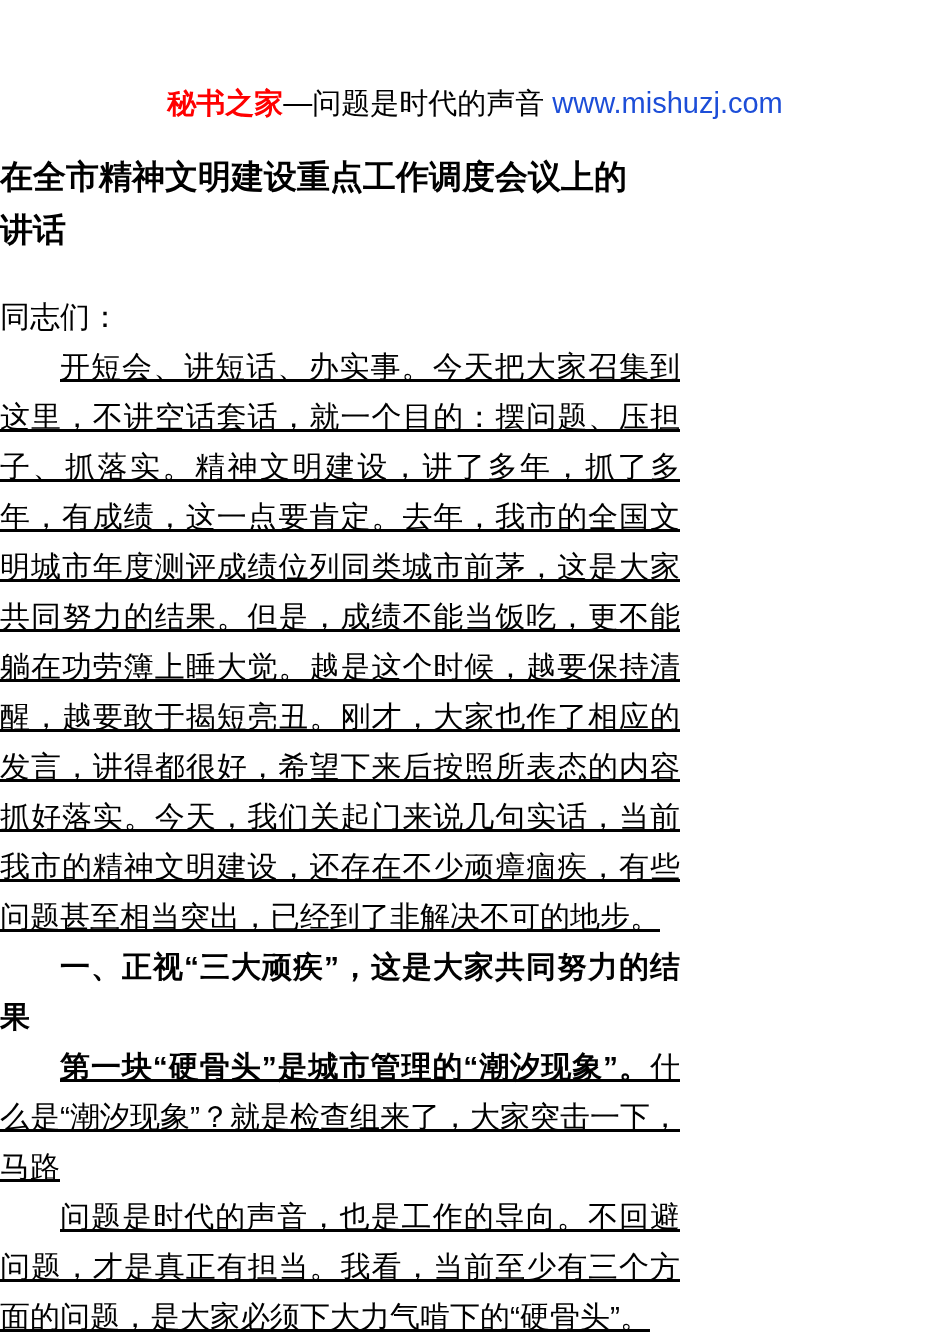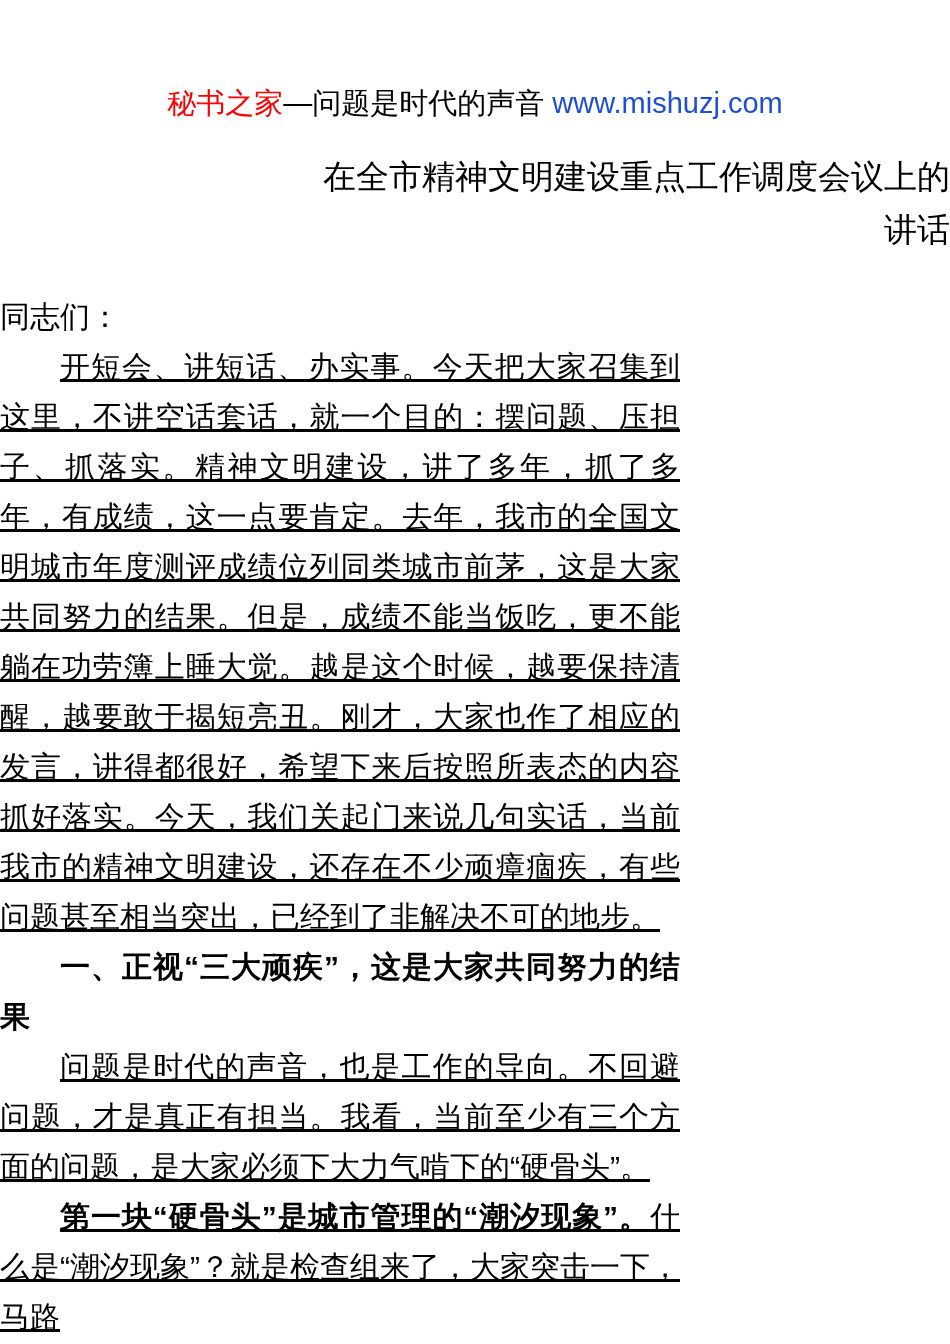--- a/index.html
+++ b/index.html
@@ -17,31 +17,31 @@
     color: #000000;
   }
   .header-banner {
     padding-top: 86px;
     text-align: center;
     font-size: 29px;
     line-height: 34px;
     white-space: nowrap;
   }
   .brand-text {
-    font-weight: normal;
+    font-weight: bold;
   }
   .site-url {
     font-weight: normal;
     text-decoration: none;
   }
   .doc-title {
     margin: 30px auto 0 auto;
-    text-align: right;
+    text-align: left;
     font-size: 33px;
-    font-weight: normal;
+    font-weight: bold;
     line-height: 53px;
   }
   .content {
     width: 680px;
     margin-top: 36px;
     font-size: 30px;
     line-height: 50px;
     text-align: justify;
   }
   .content p {
@@ -74,19 +74,19 @@
 
   <h1 class="doc-title">
     <span>在全市精神文明建设重点工作调度会议上的</span><br>
     <span>讲话</span>
   </h1>
 
   <div class="content">
     <p class="salutation">同志们：</p>
     <p class="para">开短会、讲短话、办实事。今天把大家召集到这里，不讲空话套话，就一个目的：摆问题、压担子、抓落实。精神文明建设，讲了多年，抓了多年，有成绩，这一点要肯定。去年，我市的全国文明城市年度测评成绩位列同类城市前茅，这是大家共同努力的结果。但是，成绩不能当饭吃，更不能躺在功劳簿上睡大觉。越是这个时候，越要保持清醒，越要敢于揭短亮丑。刚才，大家也作了相应的发言，讲得都很好，希望下来后按照所表态的内容抓好落实。今天，我们关起门来说几句实话，当前我市的精神文明建设，还存在不少顽瘴痼疾，有些问题甚至相当突出，已经到了非解决不可的地步。</p>
     <p class="section-heading">一、正视“三大顽疾”，这是大家共同努力的结果</p>
-    <p class="para">问题是时代的声音，也是工作的导向。不回避问题，才是真正有担当。我看，当前至少有三个方面的问题，是大家必须下大力气啃下的“硬骨头”。</p>
     <p class="para">
       <span class="lead-bold">第一块“硬骨头”是城市管理的“潮汐现象”。</span><span>什么是“潮汐现象”？就是检查组来了，大家突击一下，马路</span>
     </p>
+    <p class="para">问题是时代的声音，也是工作的导向。不回避问题，才是真正有担当。我看，当前至少有三个方面的问题，是大家必须下大力气啃下的“硬骨头”。</p>
   </div>
 
 </div>
 
 </body></html>

